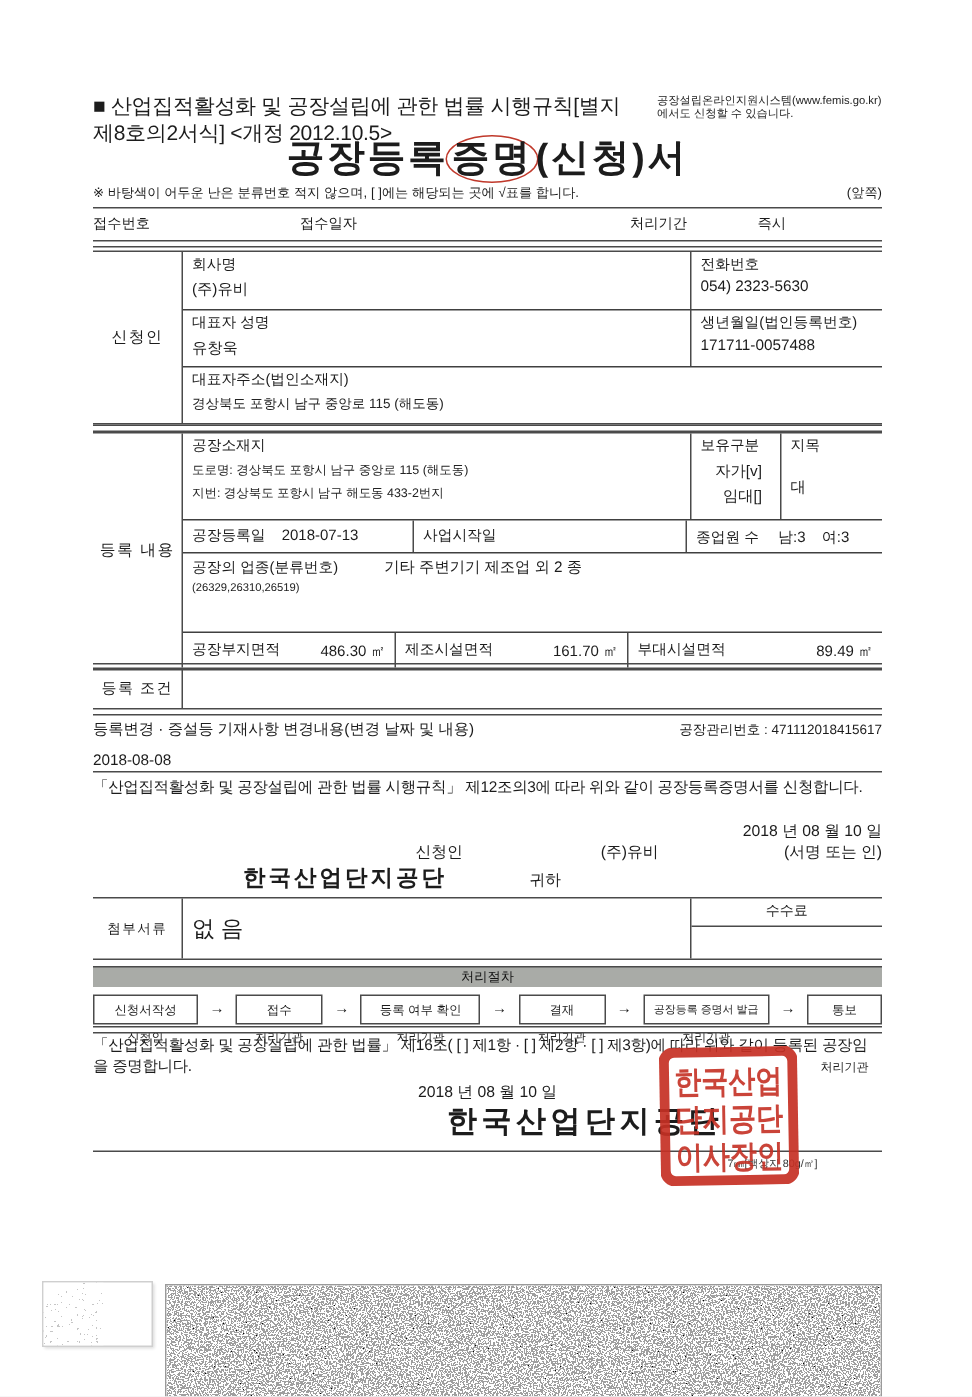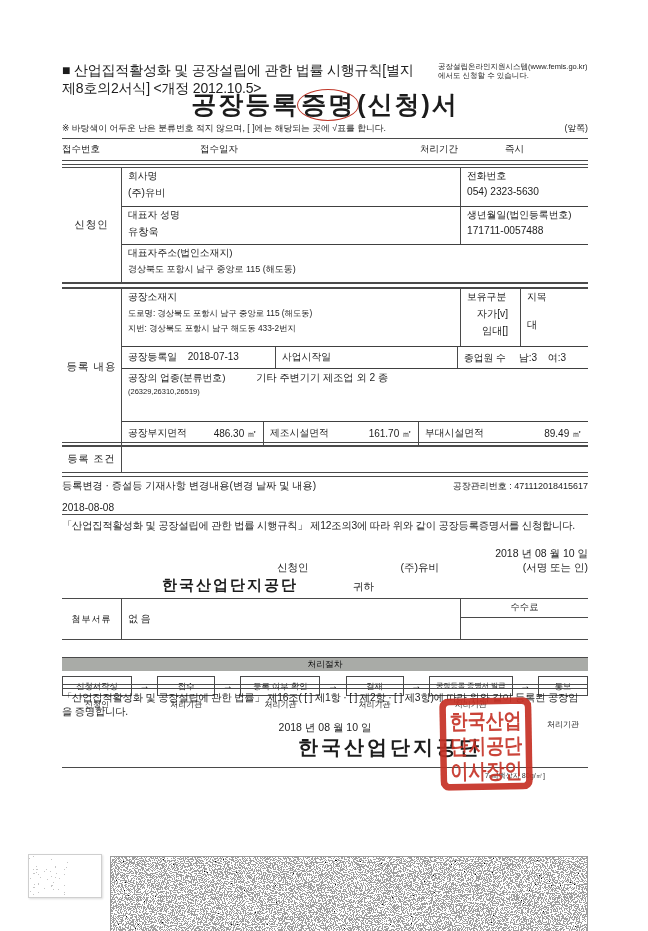--- a/index.html
+++ b/index.html
@@ -202,28 +202,28 @@
       <span style="margin-left:auto;">(서명 또는 인)</span>
     </div>
 
     <div class="abs addr-row" style="top:514px;">
       <span class="addr-org">한국산업단지공단</span>
       <span class="addr-hon">귀하</span>
     </div>
 
     <div class="abs tbl att-tbl" style="top:536px;width:526px;">
       <div class="seclabel" style="border-right:1px solid #4a4a4a;font-size:9px;">첨부서류</div>
-      <div class="cell" style="display:flex;align-items:center;font-size:10px;">없 음</div>
+      <div class="cell" style="display:flex;align-items:center;font-size:15px;">없 음</div>
       <div class="fee-col vline">
         <div class="fee-hdr">수수료</div>
         <div></div>
       </div>
     </div>
 
-    <div class="abs" style="top:595px;width:526px;">
+    <div class="abs" style="top:582px;width:526px;">
       <div class="proc-bar">처리절차</div>
       <div class="flow">
         <div class="step" style="width:70px;">
           <div class="stepbox" style="width:70px;">신청서작성</div>
           <div class="stepcap">신청인</div>
         </div>
         <span class="arrow">→</span>
         <div class="step" style="width:58px;">
           <div class="stepbox" style="width:58px;">접수</div>
           <div class="stepcap">처리기관</div>

